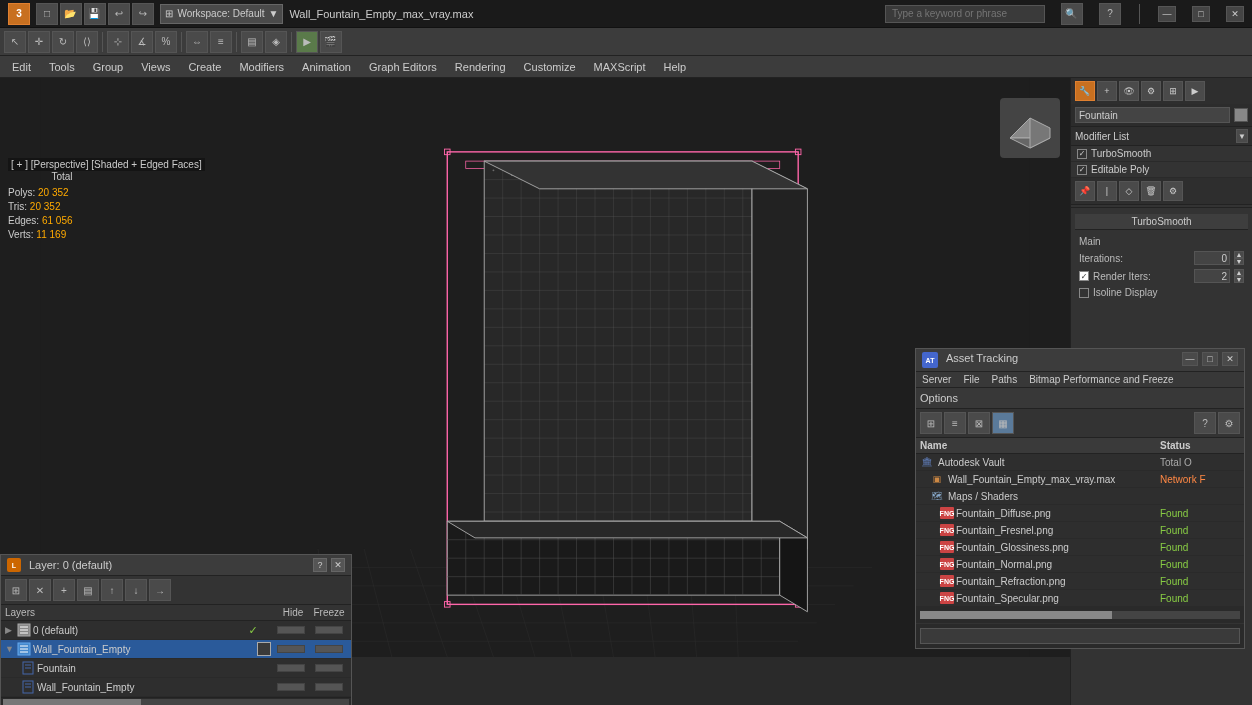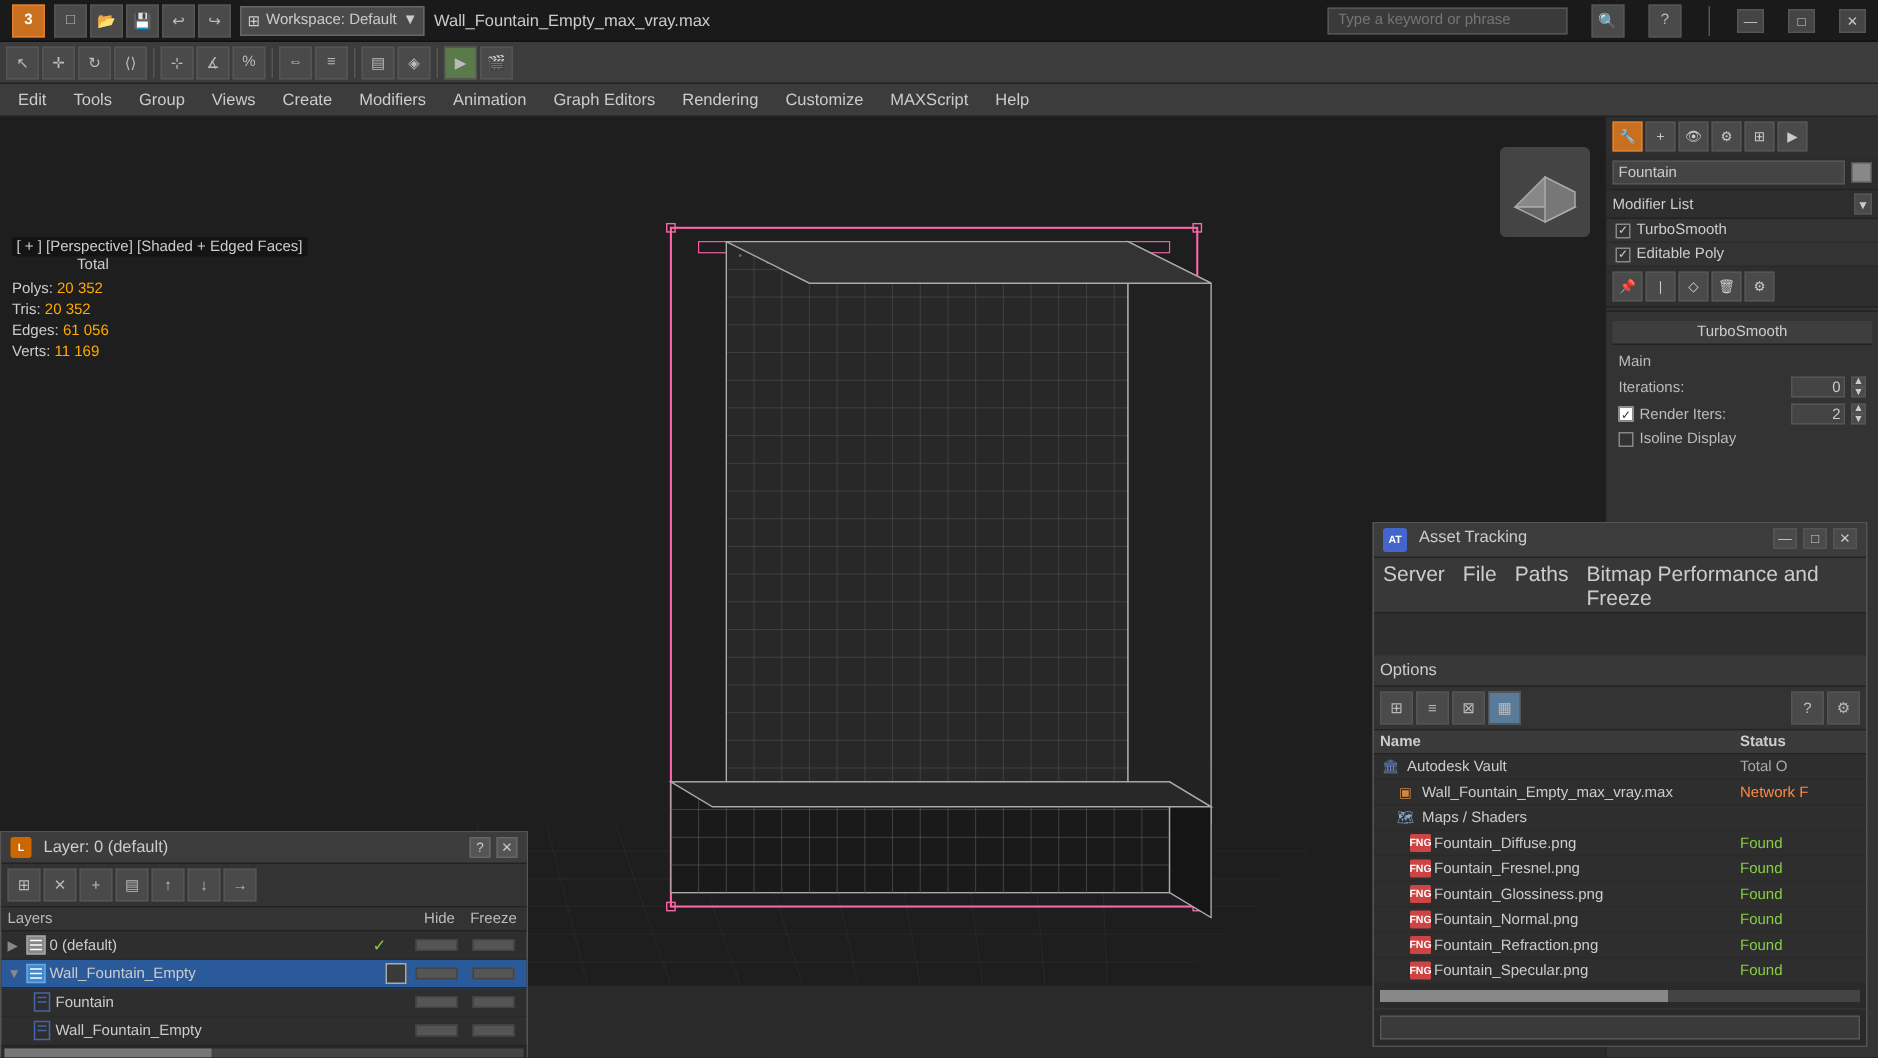--- a/index.html
+++ b/index.html
@@ -545,21 +545,21 @@
       cursor: pointer;
     }
 
     #asset-panel .menu-bar {
       display: flex;
       gap: 0;
       background: #383838;
       border-bottom: 1px solid #222;
     }
     #asset-panel .menu-bar .menu-item {
-      font-size: 14px;
+      font-size: 10px;
       padding: 2px 6px;
       color: #ccc;
       cursor: pointer;
     }
 
     #asset-panel .toolbar {
       display: flex;
       gap: 2px;
       padding: 3px 4px;
       background: #333;
@@ -1108,21 +1108,21 @@
     <div class="win-btn">□</div>
     <div class="win-btn">✕</div>
   </div>
 
   <div class="menu-bar">
     <div class="menu-item">Server</div>
     <div class="menu-item">File</div>
     <div class="menu-item">Paths</div>
     <div class="menu-item">Bitmap Performance and Freeze</div>
   </div>
-  <div style="padding:2px 4px;background:#383838;border-bottom:1px solid #222;margin-top:28px;">
+  <div style="padding:2px 4px;background:#383838;border-bottom:1px solid #222;">
     <div class="menu-item" style="padding:2px 0;">Options</div>
   </div>
 
   <div class="toolbar">
     <div class="tb-btn">⊞</div>
     <div class="tb-btn">≡</div>
     <div class="tb-btn">⊠</div>
     <div class="tb-btn active">▦</div>
     <div class="toolbar-spacer"></div>
     <div class="tb-btn">?</div>

